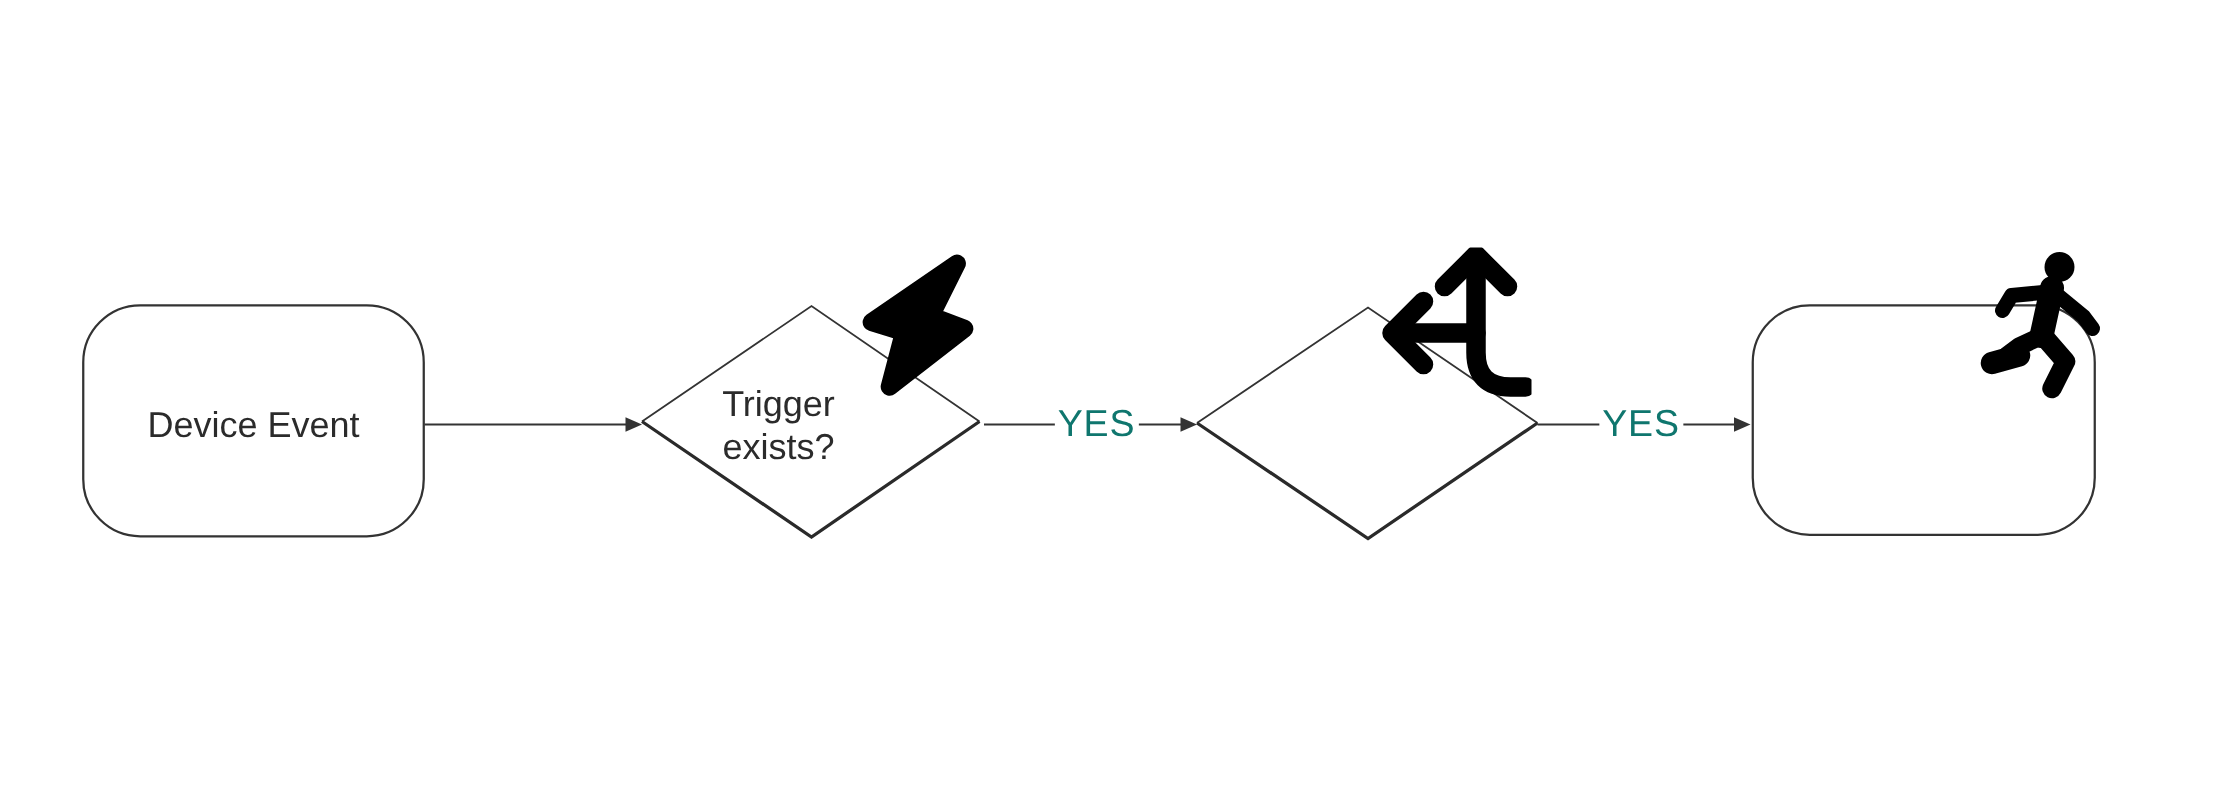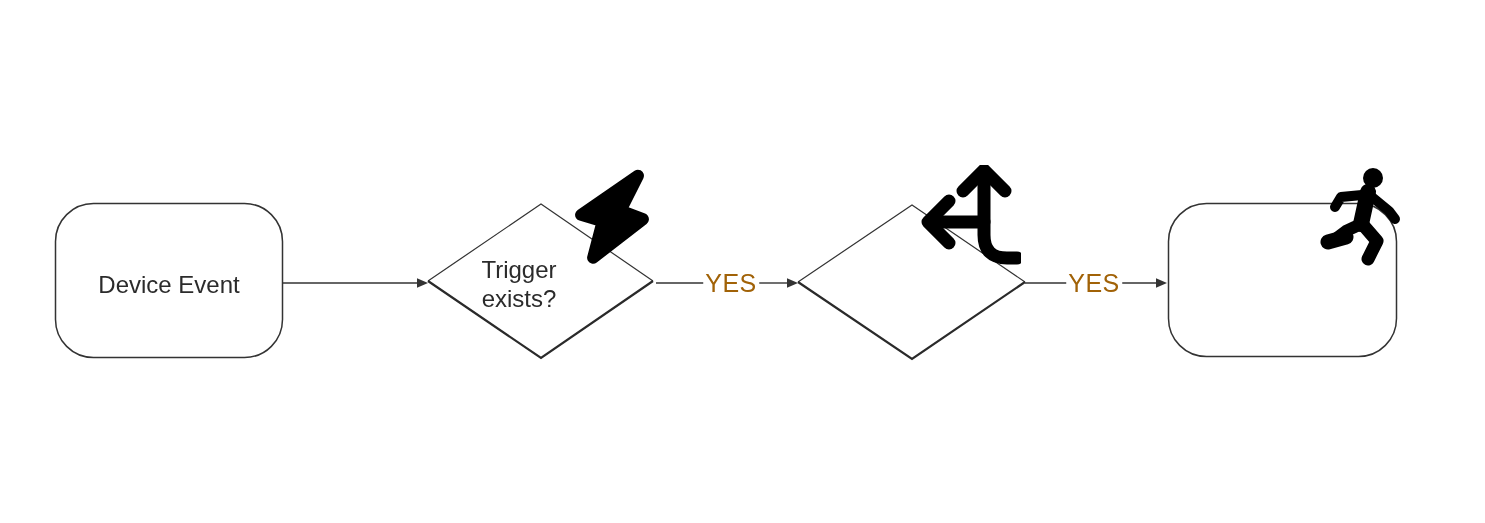--- a/index.html
+++ b/index.html
@@ -27,21 +27,21 @@
     line-height: 29px;
     color: #2b2b2b;
     text-align: center;
     white-space: pre-line;
     pointer-events: none;
   }
   .edge-label {
     position: absolute;
     transform: translate(-50%, -50%);
     font-size: 25px;
-    color: #a16207;
+    color: #0f766e;
     letter-spacing: 0.5px;
     background: #ffffff;
     padding: 0 2px;
     pointer-events: none;
   }
   .icon {
     position: absolute;
   }
 </style>
 </head>

